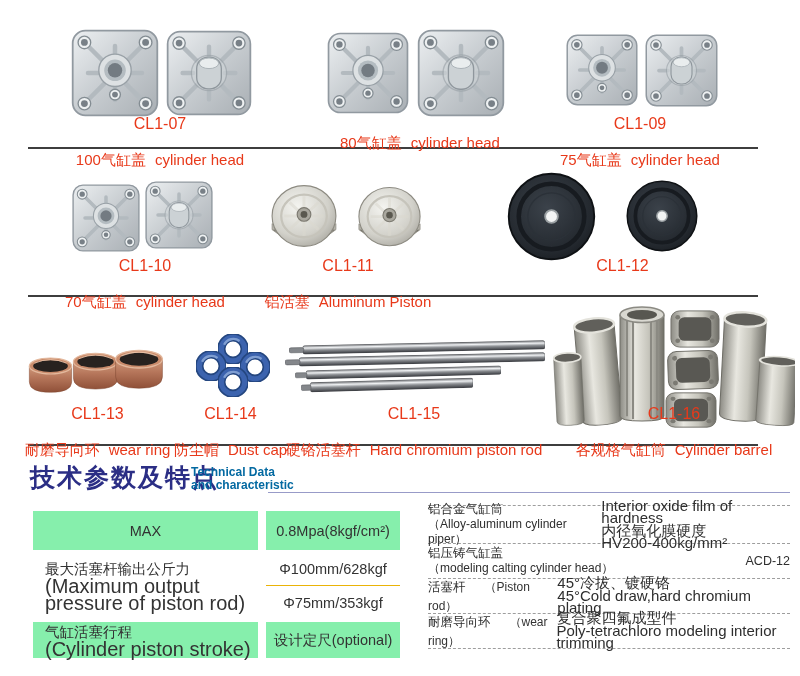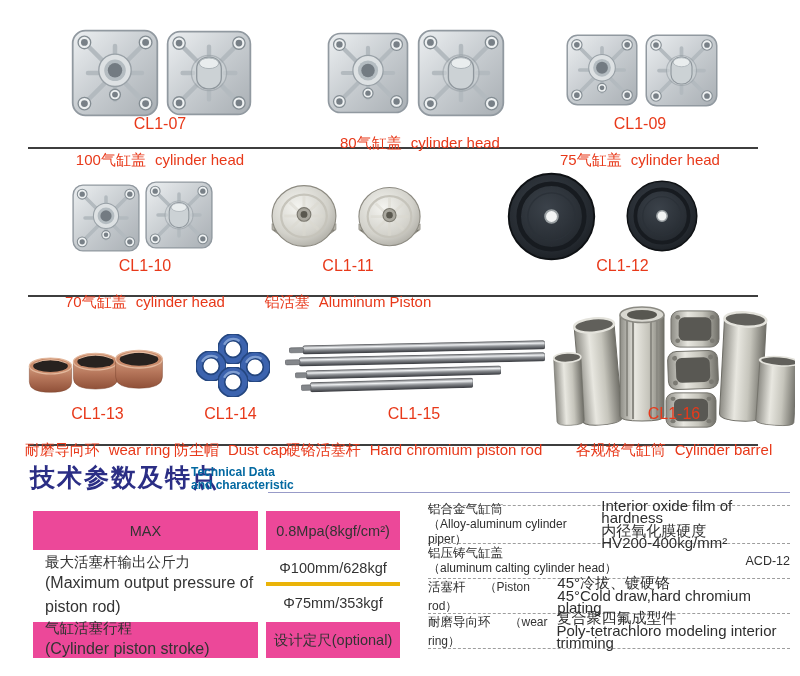--- a/index.html
+++ b/index.html
@@ -15,28 +15,28 @@
   .tech-title-cn{position:absolute;left:30px;top:461px;font-size:25px;font-weight:700;
                  letter-spacing:2px;color:#2b2e85}
   .tech-title-en{position:absolute;left:191px;top:466px;font-size:12px;font-weight:700;
                  line-height:12.5px;color:#0369a1}
   .title-underline{position:absolute;left:268px;top:492px;width:522px;height:1px;background:#989bc8}
   
   .lt{position:absolute;left:33px;top:511px;width:367px}
   .lt-row{display:flex;margin-bottom:3px}
   .lt-label{width:225px;margin-right:8px;display:flex;flex-direction:column;justify-content:center}
   .lt-value{width:134px;display:flex;flex-direction:column;justify-content:center;text-align:center}
-  .gray{background:#ec4899}
+  .gray{background:#86efac}
   .lt-center{align-items:center;text-align:center}
   .lt-pad{padding-left:12px}
   .lt-cn{font-size:14.5px;line-height:18px}
-  .lt-en{font-size:16px;line-height:24px}
+  .lt-en{font-size:20px;line-height:17px}
   .lt-val{font-size:14.5px}
   .lt-val-half{height:33px;display:flex;align-items:center;justify-content:center;font-size:14.5px}
-  .lt-val-half.first{border-bottom:4px solid #eab308}
+  .lt-val-half.first{border-bottom:1px solid #eab308}
   
   .rt{position:absolute;left:428px;top:505px;width:362px}
   .rt-row{display:flex;justify-content:space-between;align-items:center;
           border-top:1px dashed #9e9e9e;padding:12px 0}
   .rt-row.last{border-bottom:1px dashed #9e9e9e}
   .rt-cn{font-size:12.5px;line-height:15px;color:#2e2e2e}
   .rt-en{font-size:12px;line-height:15px;color:#2e2e2e}
   .rt-en-inline{font-size:12px;margin-left:19px}
   .rt-value{font-size:15px;line-height:12.5px;color:#2e2e2e;text-align:left}
   .rt-value.big{font-size:12.5px}
@@ -343,21 +343,21 @@
       </div>
       <div class="rt-value">
         <div>Interior oxide film of hardness</div>
         <div>内径氧化膜硬度</div>
         <div>HV200-400kg/mm²</div>
       </div>
     </div>
     <div class="rt-row" style="height:35px">
       <div>
         <div class="rt-cn">铝压铸气缸盖</div>
-        <div class="rt-en">（aluminum calting cylinder head）</div>
+        <div class="rt-en">（modeling calting cylinder head）</div>
       </div>
       <div class="rt-value big">ACD-12</div>
     </div>
     <div class="rt-row" style="height:35px">
       <div>
         <span class="rt-cn">活塞杆</span><span class="rt-en-inline">（Piston rod）</span>
       </div>
       <div class="rt-value">
         <div>45°冷拔、镀硬铬</div>
         <div>45°Cold draw,hard chromium plating</div>

